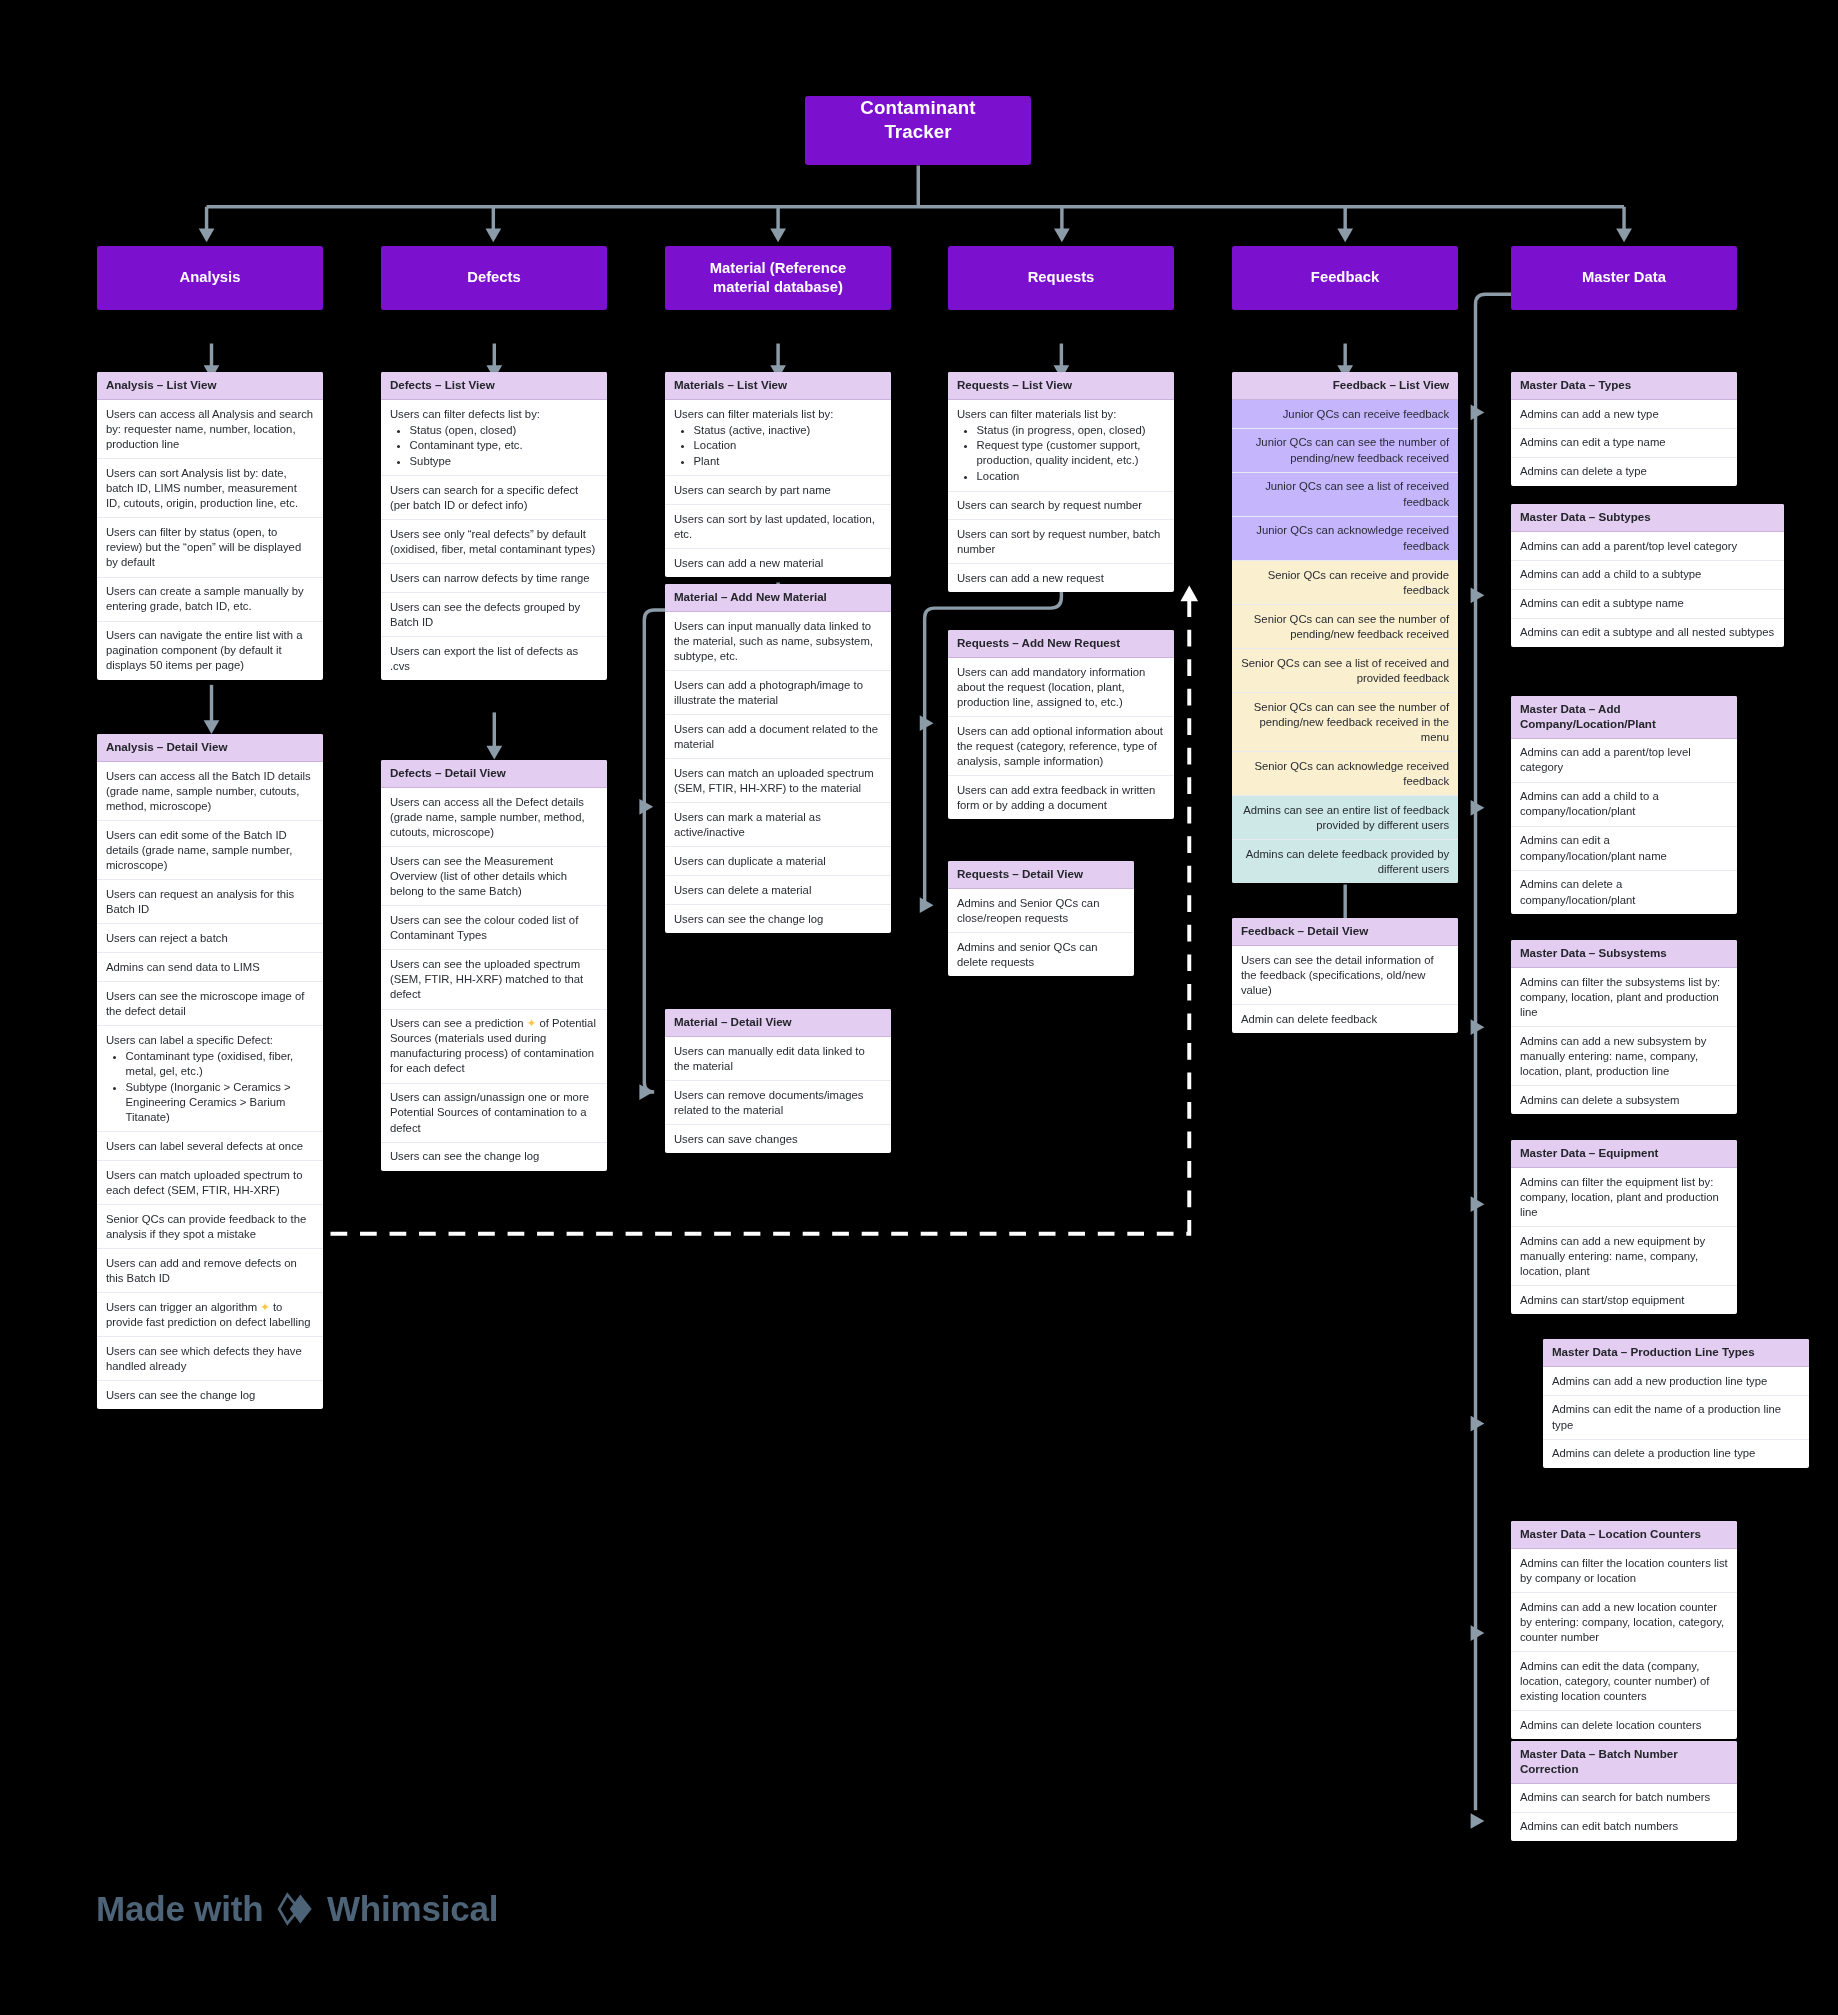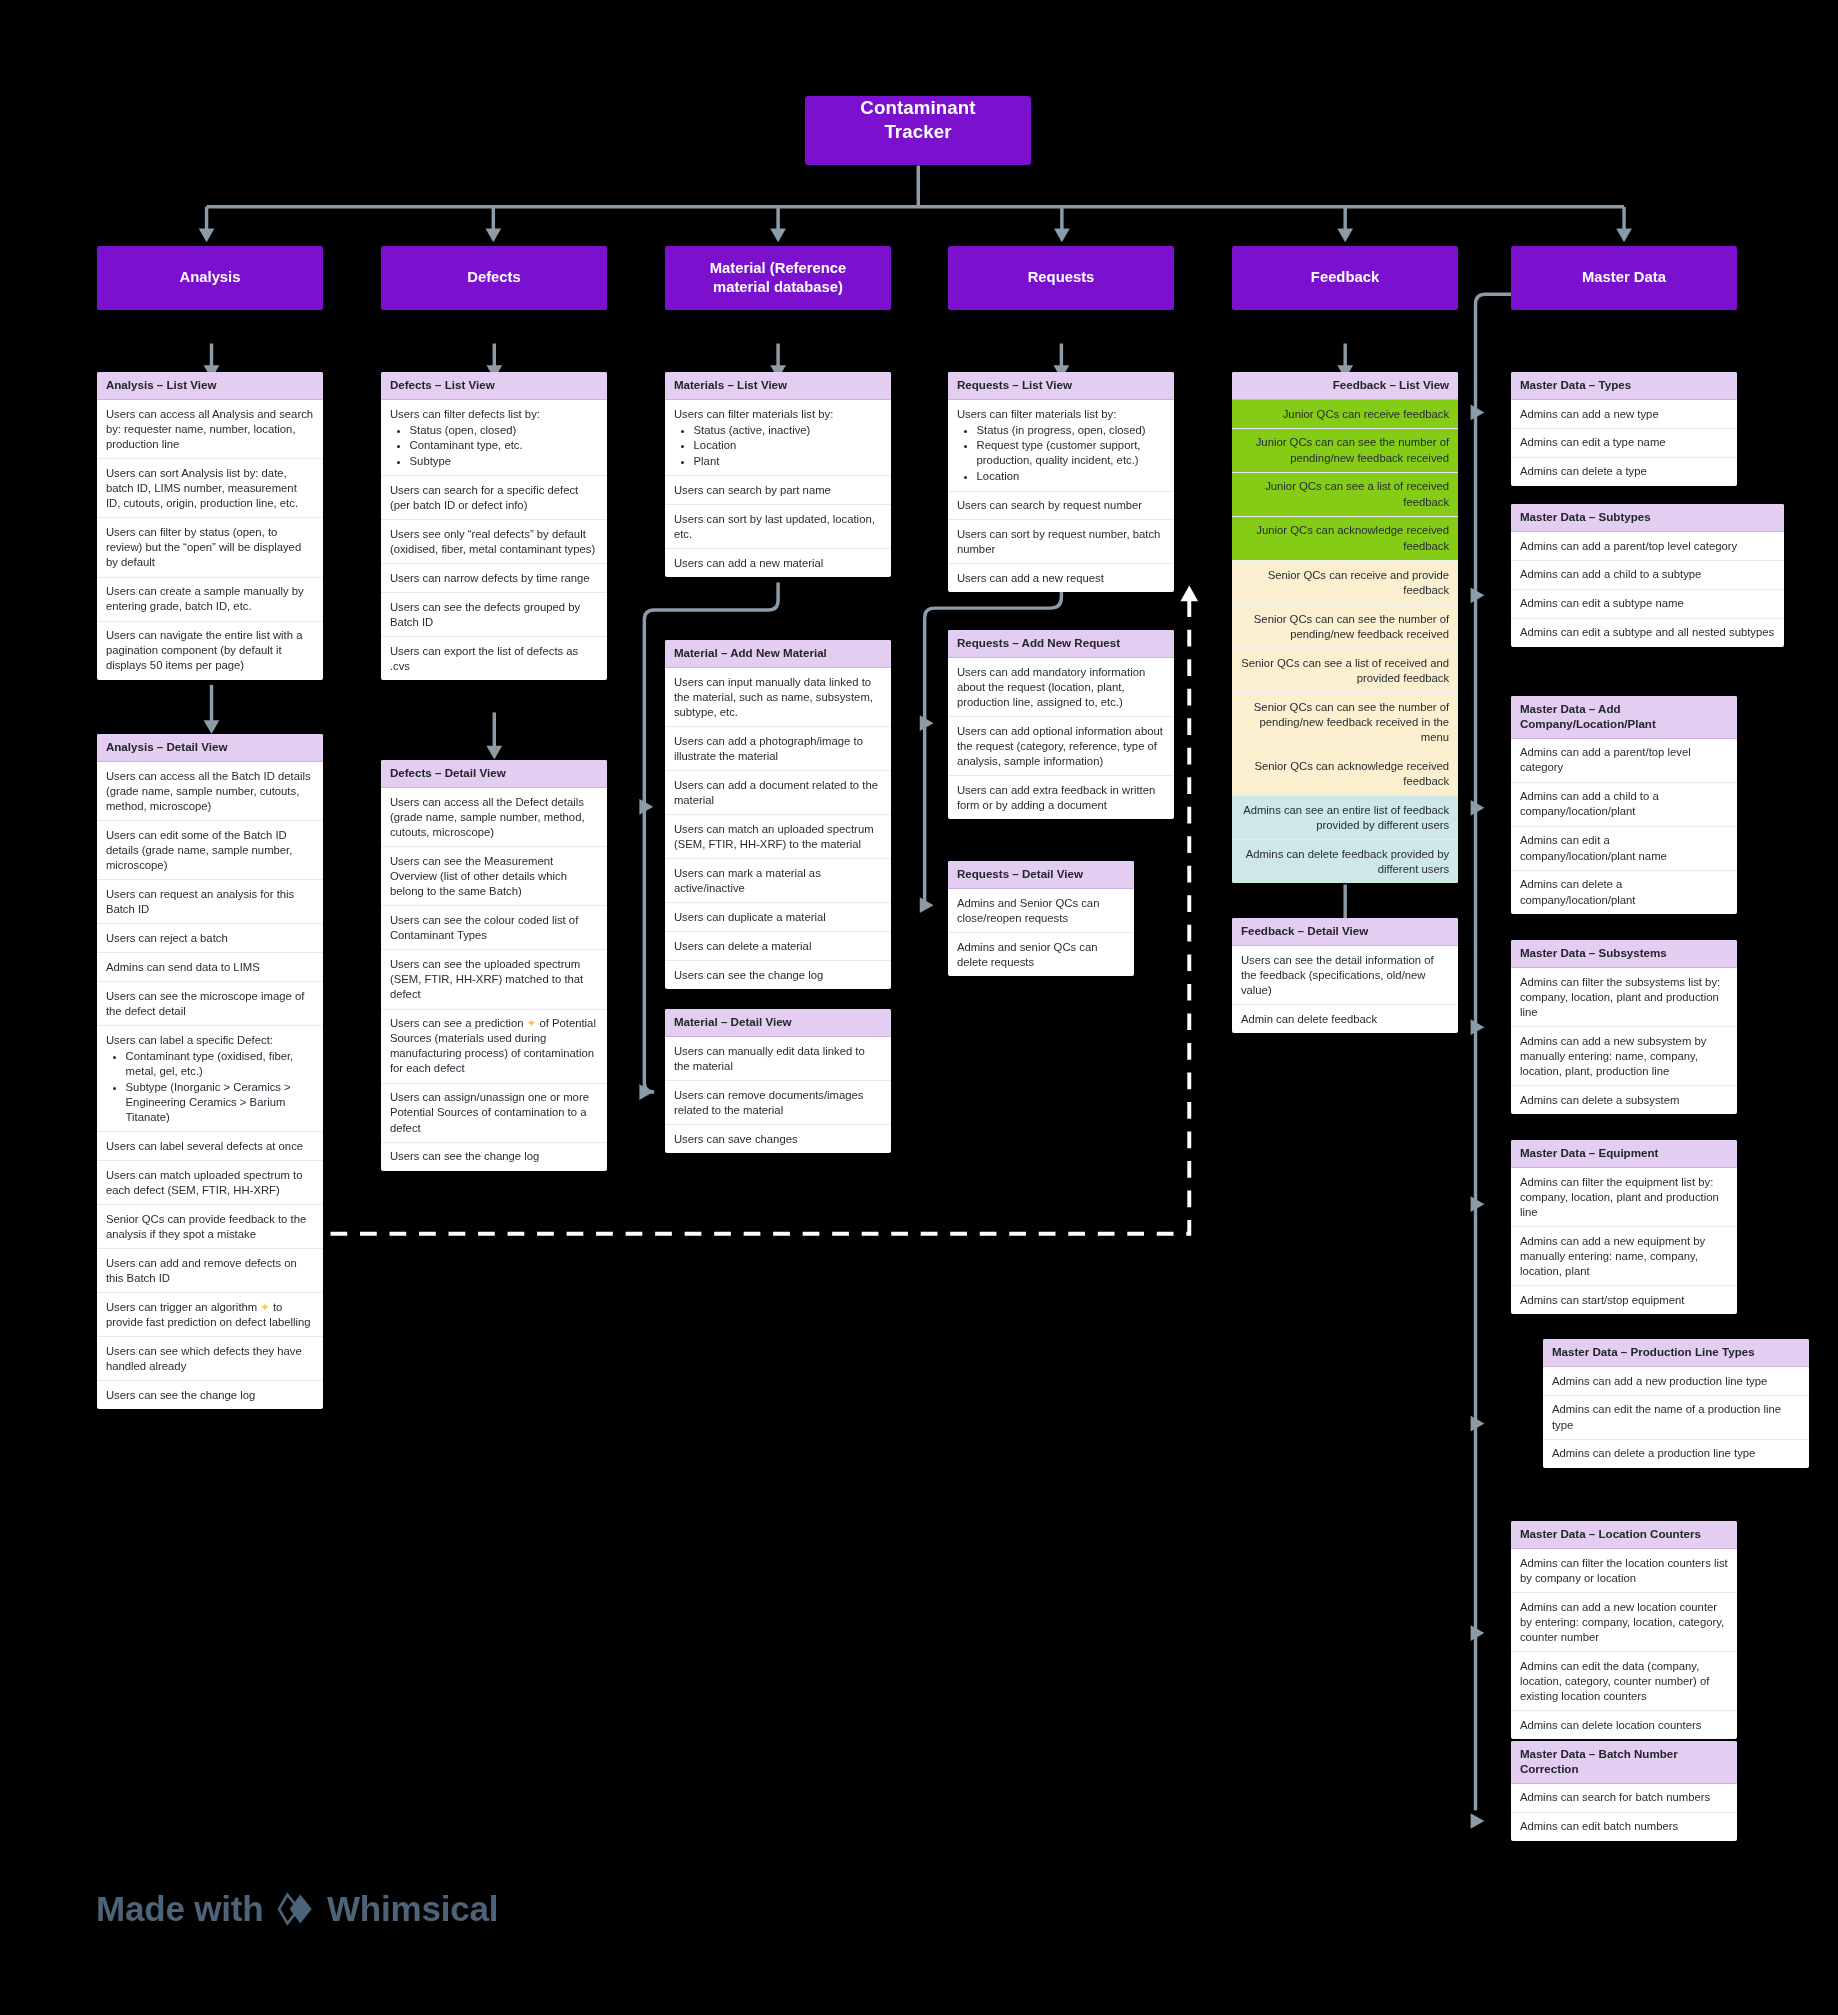--- a/index.html
+++ b/index.html
@@ -67,21 +67,21 @@
     line-height: 1.34;
     border-bottom: 0.5px solid #E7EAF0;
   }
   .card .row:last-child { border-bottom: none; }
   .card .row ul {
     margin: 1px 0 0 0;
     padding-left: 19.7px;
     list-style: disc;
   }
   .card .row ul li { margin-top: 0.5px; }
-  .row.blue   { background: #84cc16; padding-left: 8px; }
+  .row.blue   { background: #c4b5fd; padding-left: 8px; }
   .row.yellow { background: #FAEFCE; }
   .row.teal   { background: #CDE8E6; }
   .sparkle { color: #F7C84B; }
   svg.conn { position: absolute; left: 0; top: 0; width: 1838px; height: 2015px; pointer-events: none; }
 
   
   .brand {
     position: absolute; left: 96px; top: 1889px;
     display: flex; align-items: center; gap: 12.8px;
   }
@@ -248,21 +248,21 @@
         <div class="hdr">Materials – List View</div>
         <div class="row"><span>Users can filter materials list by:</span><ul>
             <li>Status (active, inactive)</li>
             <li>Location</li>
             <li>Plant</li>
           </ul></div>
         <div class="row"><span>Users can search by part name</span></div>
         <div class="row"><span>Users can sort by last updated, location, etc.</span></div>
         <div class="row"><span>Users can add a new material</span></div>
       </div>
-      <div class="card" style="left: 665px; top: 640px; width: 226px;">
+      <div class="card" style="left: 665px; top: 584px; width: 226px;">
         <div class="hdr">Material – Add New Material</div>
         <div class="row"><span>Users can input manually data linked to the material, such as name, subsystem, subtype, etc.</span></div>
         <div class="row"><span>Users can add a photograph/image to illustrate the material</span></div>
         <div class="row"><span>Users can add a document related to the material</span></div>
         <div class="row"><span>Users can match an uploaded spectrum (SEM, FTIR, HH-XRF) to the material</span></div>
         <div class="row"><span>Users can mark a material as active/inactive</span></div>
         <div class="row"><span>Users can duplicate a material</span></div>
         <div class="row"><span>Users can delete a material</span></div>
         <div class="row"><span>Users can see the change log</span></div>
       </div>

